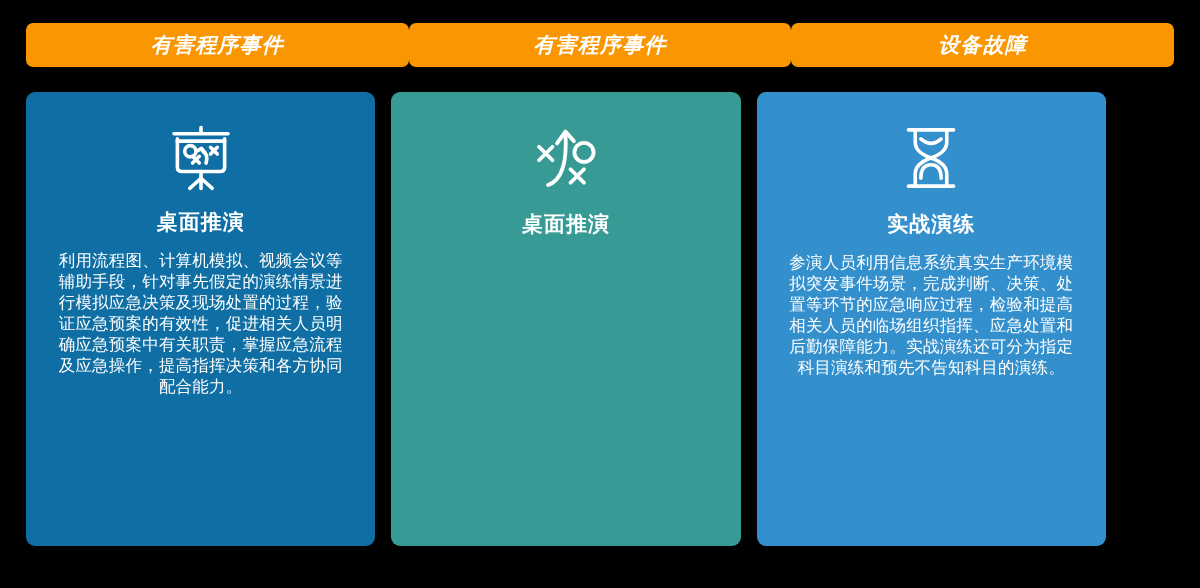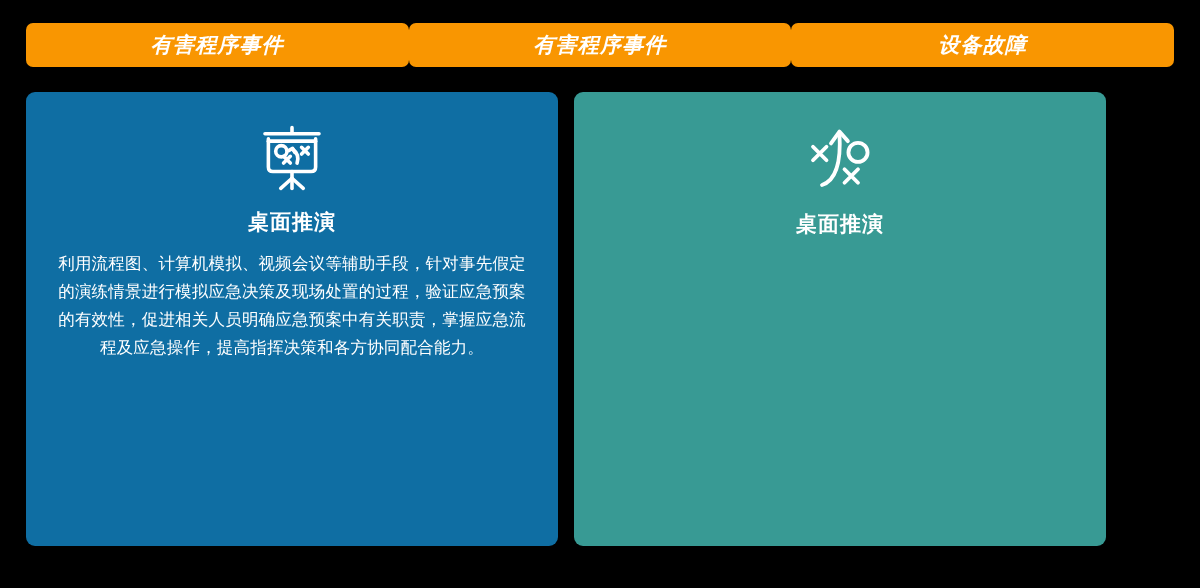--- a/index.html
+++ b/index.html
@@ -78,21 +78,21 @@
     color: #ffffff;
     font-size: 21px;
     font-weight: bold;
     letter-spacing: 1px;
     margin-bottom: 14px;
     text-align: center;
   }
   .card-body {
     color: #ffffff;
     font-size: 16.5px;
-    line-height: 28px;
+    line-height: 21px;
     text-align: center;
     letter-spacing: 0.2px;
   }
   .card-2 .card-icon { margin-bottom: 16px; }
   .card-3 .card-icon { margin-bottom: 16px; }
 </style>
 </head>
 <body>
 
 <div class="page">
@@ -138,15 +138,29 @@
           <path d="M8 22 L20 34 M20 22 L8 34"></path>
           <circle cx="48" cy="27" r="8.5"></circle>
           <path d="M36 42 L48 54 M48 42 L36 54"></path>
           <path d="M16 56 Q34 50 31.5 10"></path>
           <path d="M24 19 L31.5 8.5 L39 17"></path>
         </svg>
       </div>
       <div class="card-title">桌面推演</div>
     </div>
 
+    <div class="card card-3">
+      <div class="card-icon">
+        <svg viewBox="0 0 64 64" fill="none" stroke="#ffffff" stroke-width="3.2" stroke-linecap="round" stroke-linejoin="round">
+          <line x1="12" y1="7" x2="52" y2="7"></line>
+          <line x1="12" y1="57" x2="52" y2="57"></line>
+          <path d="M18 7 L18 18 Q18 27 32 32 Q46 37 46 46 L46 57"></path>
+          <path d="M46 7 L46 18 Q46 27 32 32 Q18 37 18 46 L18 57"></path>
+          <path d="M23 15 Q32 23 41 15"></path>
+          <path d="M23 50 Q23 38 32 38 Q41 38 41 50"></path>
+        </svg>
+      </div>
+      <div class="card-title">实战演练</div>
+      <div class="card-body">参演人员利用信息系统真实生产环境模拟突发事件场景，完成判断、决策、处置等环节的应急响应过程，检验和提高相关人员的临场组织指挥、应急处置和后勤保障能力。实战演练还可分为指定科目演练和预先不告知科目的演练。</div>
+    </div>
 
   </div>
 </div>
 
 </body></html>

